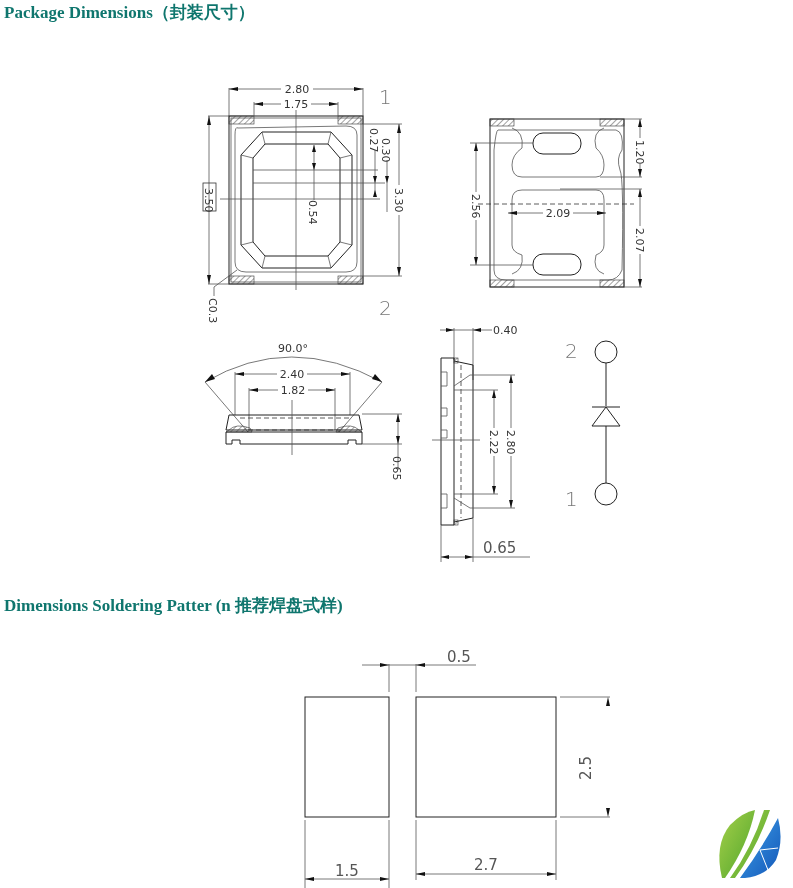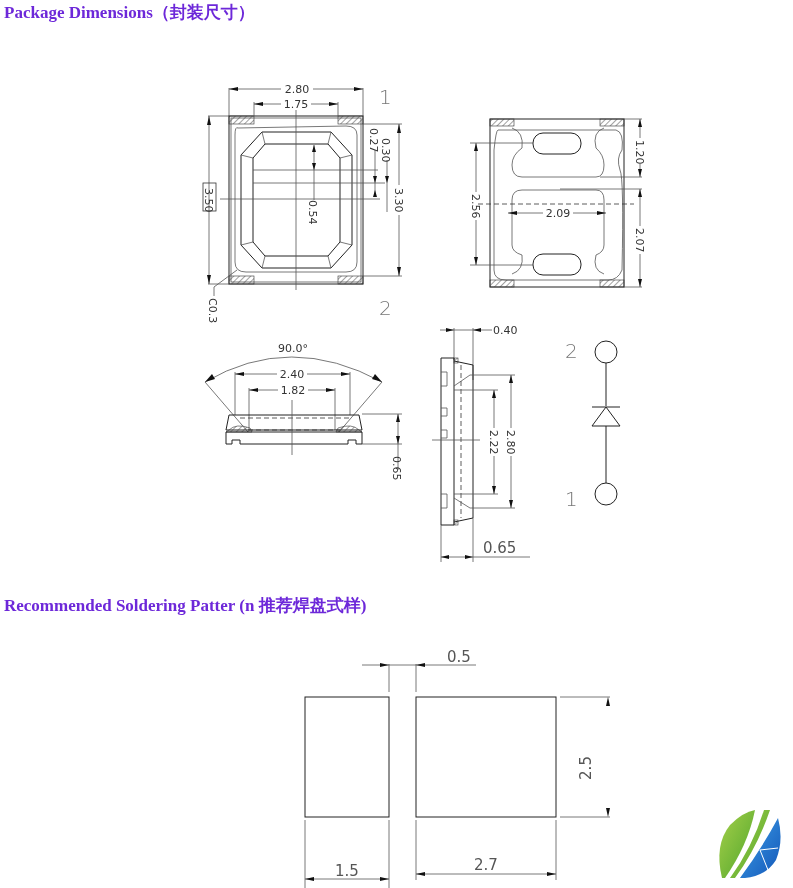--- a/index.html
+++ b/index.html
@@ -1,35 +1,35 @@
 <!DOCTYPE html>
 <html><head>
 <meta charset="utf-8">
 <style>
   html, body { margin:0; padding:0; background:#ffffff; }
   body { width:793px; height:888px; position:relative; overflow:hidden; font-family:"Liberation Serif", serif; }
-  .heading { position:absolute; left:4px; font-weight:bold; font-size:17px; color:#6d28d9; white-space:nowrap; }
+  .heading { position:absolute; left:4px; font-weight:bold; font-size:17px; color:#0f766e; white-space:nowrap; }
   #h1 { top:1px; }
   #h2 { top:594px; }
   svg { position:absolute; left:0; top:0; }
   .dim { font-family:"DejaVu Sans", sans-serif; font-size:11px; fill:#333; }
   .big { font-family:"DejaVu Sans", sans-serif; font-size:20px; fill:#777; font-weight:200; }
   .pad { font-family:"DejaVu Sans", sans-serif; font-size:15px; fill:#555; }
   .ln { stroke:#222; stroke-width:1; fill:none; }
   .thin { stroke:#555; stroke-width:0.8; fill:none; }
   .dash { stroke:#333; stroke-width:0.8; fill:none; stroke-dasharray:5 3; }
   .hatch { fill:url(#hatch); stroke:#333; stroke-width:0.6; }
   .arr { fill:#111; }
   .boxed { stroke:#333; stroke-width:0.8; fill:none; }
 </style>
 </head>
 <body>
 
 <div id="h1" class="heading">Package Dimensions（封装尺寸）</div>
-<div id="h2" class="heading">Recommended Soldering Patter (n 推荐焊盘式样)</div>
+<div id="h2" class="heading">Dimensions Soldering Patter (n 推荐焊盘式样)</div>
 
 <svg width="793" height="888" viewBox="0 0 793 888">
   <defs>
     <pattern id="hatch" width="4" height="4" patternUnits="userSpaceOnUse" patternTransform="rotate(45)">
       <line x1="0" y1="0" x2="0" y2="4" stroke="#444" stroke-width="1"></line>
     </pattern>
     <linearGradient id="gGreen" x1="0" y1="0" x2="1" y2="1">
       <stop offset="0" stop-color="#a6d04a"></stop>
         <stop offset="1" stop-color="#4fa52b"></stop>
     </linearGradient>

